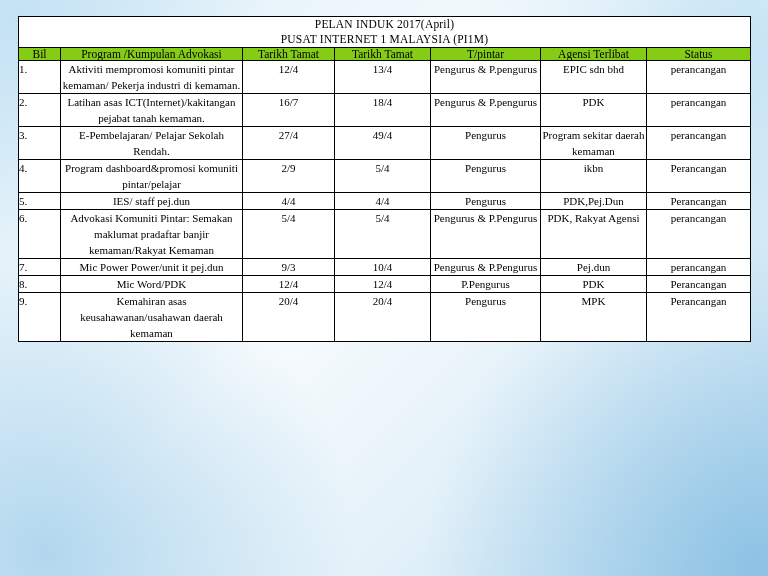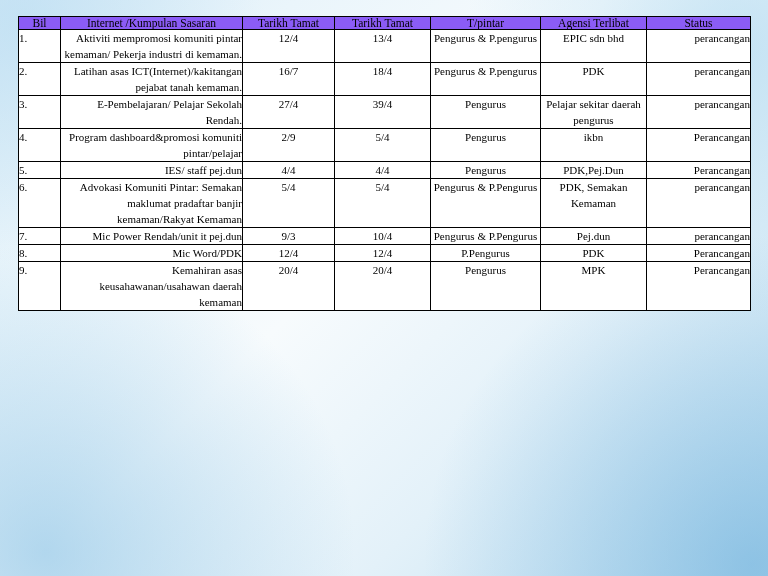--- a/index.html
+++ b/index.html
@@ -50,43 +50,43 @@
   .title-line1, .title-line2 {
     font-size: 11.5px;
     line-height: 15px;
     letter-spacing: 0.2px;
     color: #000;
   }
   .hdr td {
     text-align: center;
     font-size: 11.5px;
     padding: 7px 3px 7px 3px;
-    background: #8b5cf6;
+    background: #84cc16;
     vertical-align: middle;
   }
   .cell {
     font-size: 11px;
     line-height: 16px;
     color: #000;
   }
   .c-bil {
     padding: 6px 0 6px 7px;
     text-align: left;
   }
   .c-prog {
     padding: 6px 6px 8px 8px;
-    text-align: right;
+    text-align: center;
   }
   .c-ctr {
     padding: 6px 3px 6px 3px;
     text-align: center;
   }
   .c-status {
     padding: 6px 3px 6px 8px;
-    text-align: right;
+    text-align: center;
     margin-top: 31px;
   }
   .col1 { width: 42px; }
   .col2 { width: 182px; }
   .col3 { width: 92px; }
   .col4 { width: 96px; }
   .col5 { width: 110px; }
   .col6 { width: 106px; }
   .col7 { width: 104px; }
 </style>
@@ -100,23 +100,29 @@
     <colgroup>
       <col class="col1">
         <col class="col2">
         <col class="col3">
         <col class="col4">
         <col class="col5">
         <col class="col6">
         <col class="col7">
     </colgroup>
     <tbody>
+      <tr>
+        <td class="title-cell" colspan="7">
+          <div class="title-line1">PELAN INDUK 2017(April)</div>
+          <div class="title-line2">PUSAT INTERNET 1 MALAYSIA (PI1M)</div>
+        </td>
+      </tr>
       <tr class="hdr">
         <td>Bil</td>
-        <td>Internet /Kumpulan Sasaran</td>
+        <td>Program /Kumpulan Advokasi</td>
         <td>Tarikh Tamat</td>
         <td>Tarikh Tamat</td>
         <td>T/pintar</td>
         <td>Agensi Terlibat</td>
         <td>Status</td>
       </tr>
 
       <tr>
         <td class="cell c-bil">1.</td>
         <td class="cell c-prog">Aktiviti mempromosi komuniti pintar kemaman/ Pekerja industri di kemaman.</td>
@@ -134,23 +140,23 @@
         <td class="cell c-ctr">18/4</td>
         <td class="cell c-ctr">Pengurus &amp; P.pengurus</td>
         <td class="cell c-ctr">PDK</td>
         <td class="cell c-status">perancangan</td>
       </tr>
 
       <tr>
         <td class="cell c-bil">3.</td>
         <td class="cell c-prog">E-Pembelajaran/ Pelajar Sekolah Rendah.</td>
         <td class="cell c-ctr">27/4</td>
-        <td class="cell c-ctr">39/4</td>
-        <td class="cell c-ctr">Pengurus</td>
-        <td class="cell c-ctr">Pelajar sekitar daerah pengurus</td>
+        <td class="cell c-ctr">49/4</td>
+        <td class="cell c-ctr">Pengurus</td>
+        <td class="cell c-ctr">Program sekitar daerah kemaman</td>
         <td class="cell c-status">perancangan</td>
       </tr>
 
       <tr>
         <td class="cell c-bil">4.</td>
         <td class="cell c-prog">Program dashboard&amp;promosi komuniti pintar/pelajar</td>
         <td class="cell c-ctr">2/9</td>
         <td class="cell c-ctr">5/4</td>
         <td class="cell c-ctr">Pengurus</td>
         <td class="cell c-ctr">ikbn</td>
@@ -166,27 +172,27 @@
         <td class="cell c-ctr">PDK,Pej.Dun</td>
         <td class="cell c-status">Perancangan</td>
       </tr>
 
       <tr>
         <td class="cell c-bil">6.</td>
         <td class="cell c-prog">Advokasi Komuniti Pintar: Semakan maklumat pradaftar banjir kemaman/Rakyat Kemaman</td>
         <td class="cell c-ctr">5/4</td>
         <td class="cell c-ctr">5/4</td>
         <td class="cell c-ctr">Pengurus &amp; P.Pengurus</td>
-        <td class="cell c-ctr">PDK, Semakan Kemaman</td>
+        <td class="cell c-ctr">PDK, Rakyat Agensi</td>
         <td class="cell c-status">perancangan</td>
       </tr>
 
       <tr>
         <td class="cell c-bil">7.</td>
-        <td class="cell c-prog">Mic Power Rendah/unit it pej.dun</td>
+        <td class="cell c-prog">Mic Power Power/unit it pej.dun</td>
         <td class="cell c-ctr">9/3</td>
         <td class="cell c-ctr">10/4</td>
         <td class="cell c-ctr">Pengurus &amp; P.Pengurus</td>
         <td class="cell c-ctr">Pej.dun</td>
         <td class="cell c-status">perancangan</td>
       </tr>
 
       <tr>
         <td class="cell c-bil">8.</td>
         <td class="cell c-prog">Mic Word/PDK</td>

